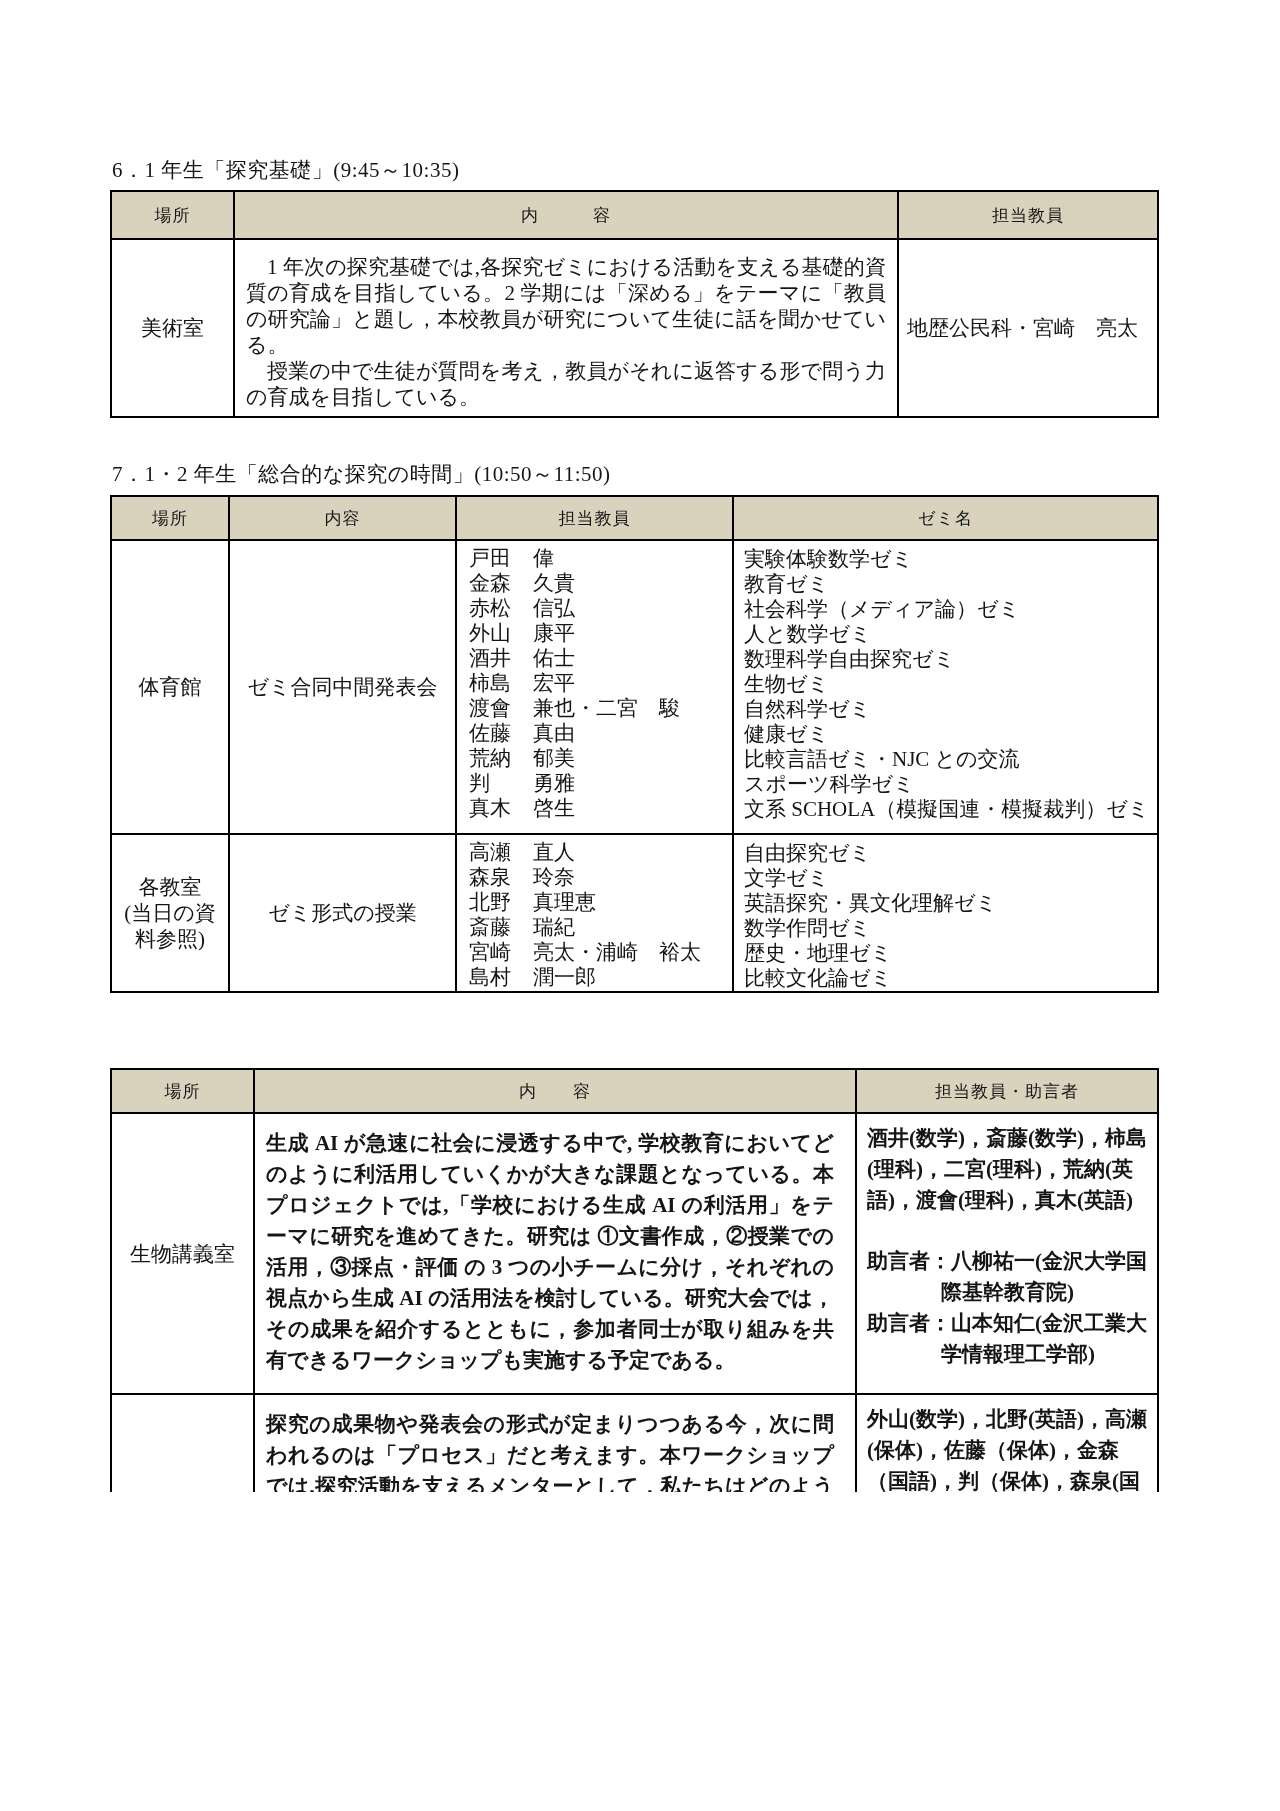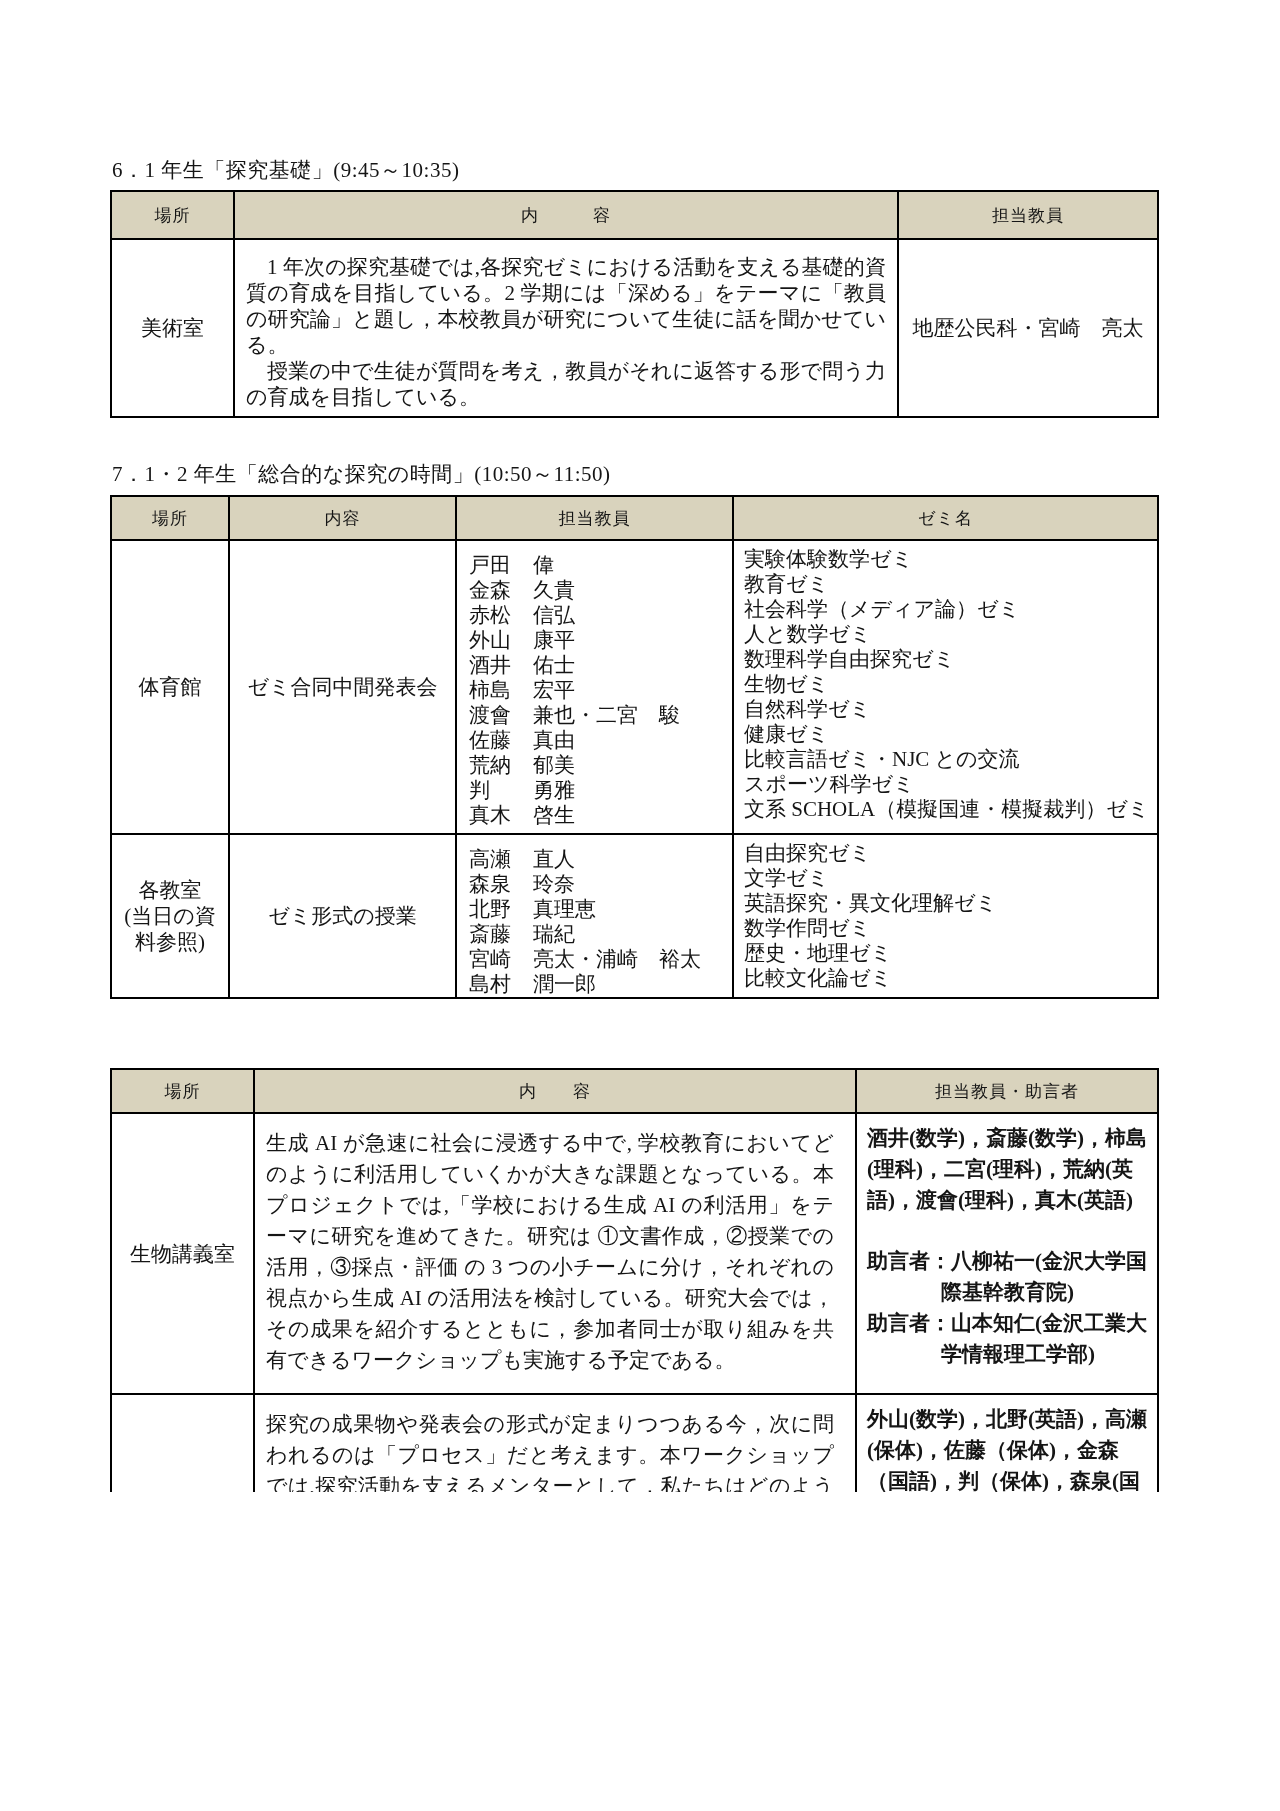--- a/index.html
+++ b/index.html
@@ -53,51 +53,51 @@
   }
   .content {
     vertical-align: top;
     padding: 14px 11px 0 11px;
     line-height: 26px;
     text-align: justify;
   }
   .para { margin: 0; text-indent: 21px; }
 
   .teacher-center {
-    text-align: center;
     vertical-align: middle;
     padding: 8px;
     white-space: nowrap;
   }
   .center-cell {
     text-align: center;
     vertical-align: middle;
   }
 
   .names {
     vertical-align: top;
-    padding: 12px 0 0 12px;
+    padding: 5px 0 0 12px;
     line-height: 25px;
   }
   .trow { display: flex; }
   .fam { flex: 0 0 64px; width: 64px; white-space: pre; }
   .giv { white-space: pre; }
 
   .sems {
     vertical-align: top;
     padding: 6px 0 0 10px;
     line-height: 25px;
   }
   .semrow { white-space: nowrap; }
 
   .content8 {
     vertical-align: top;
     padding: 14px 21px 0 11px;
     line-height: 31px;
     text-align: justify;
+    font-weight: bold;
   }
   .staff {
     vertical-align: top;
     padding: 9px 8px 4px 10px;
     line-height: 31px;
     font-weight: bold;
   }
   .advisors { margin-top: 30px; }
   .advisor { padding-left: 74px; text-indent: -74px; }
 </style>

